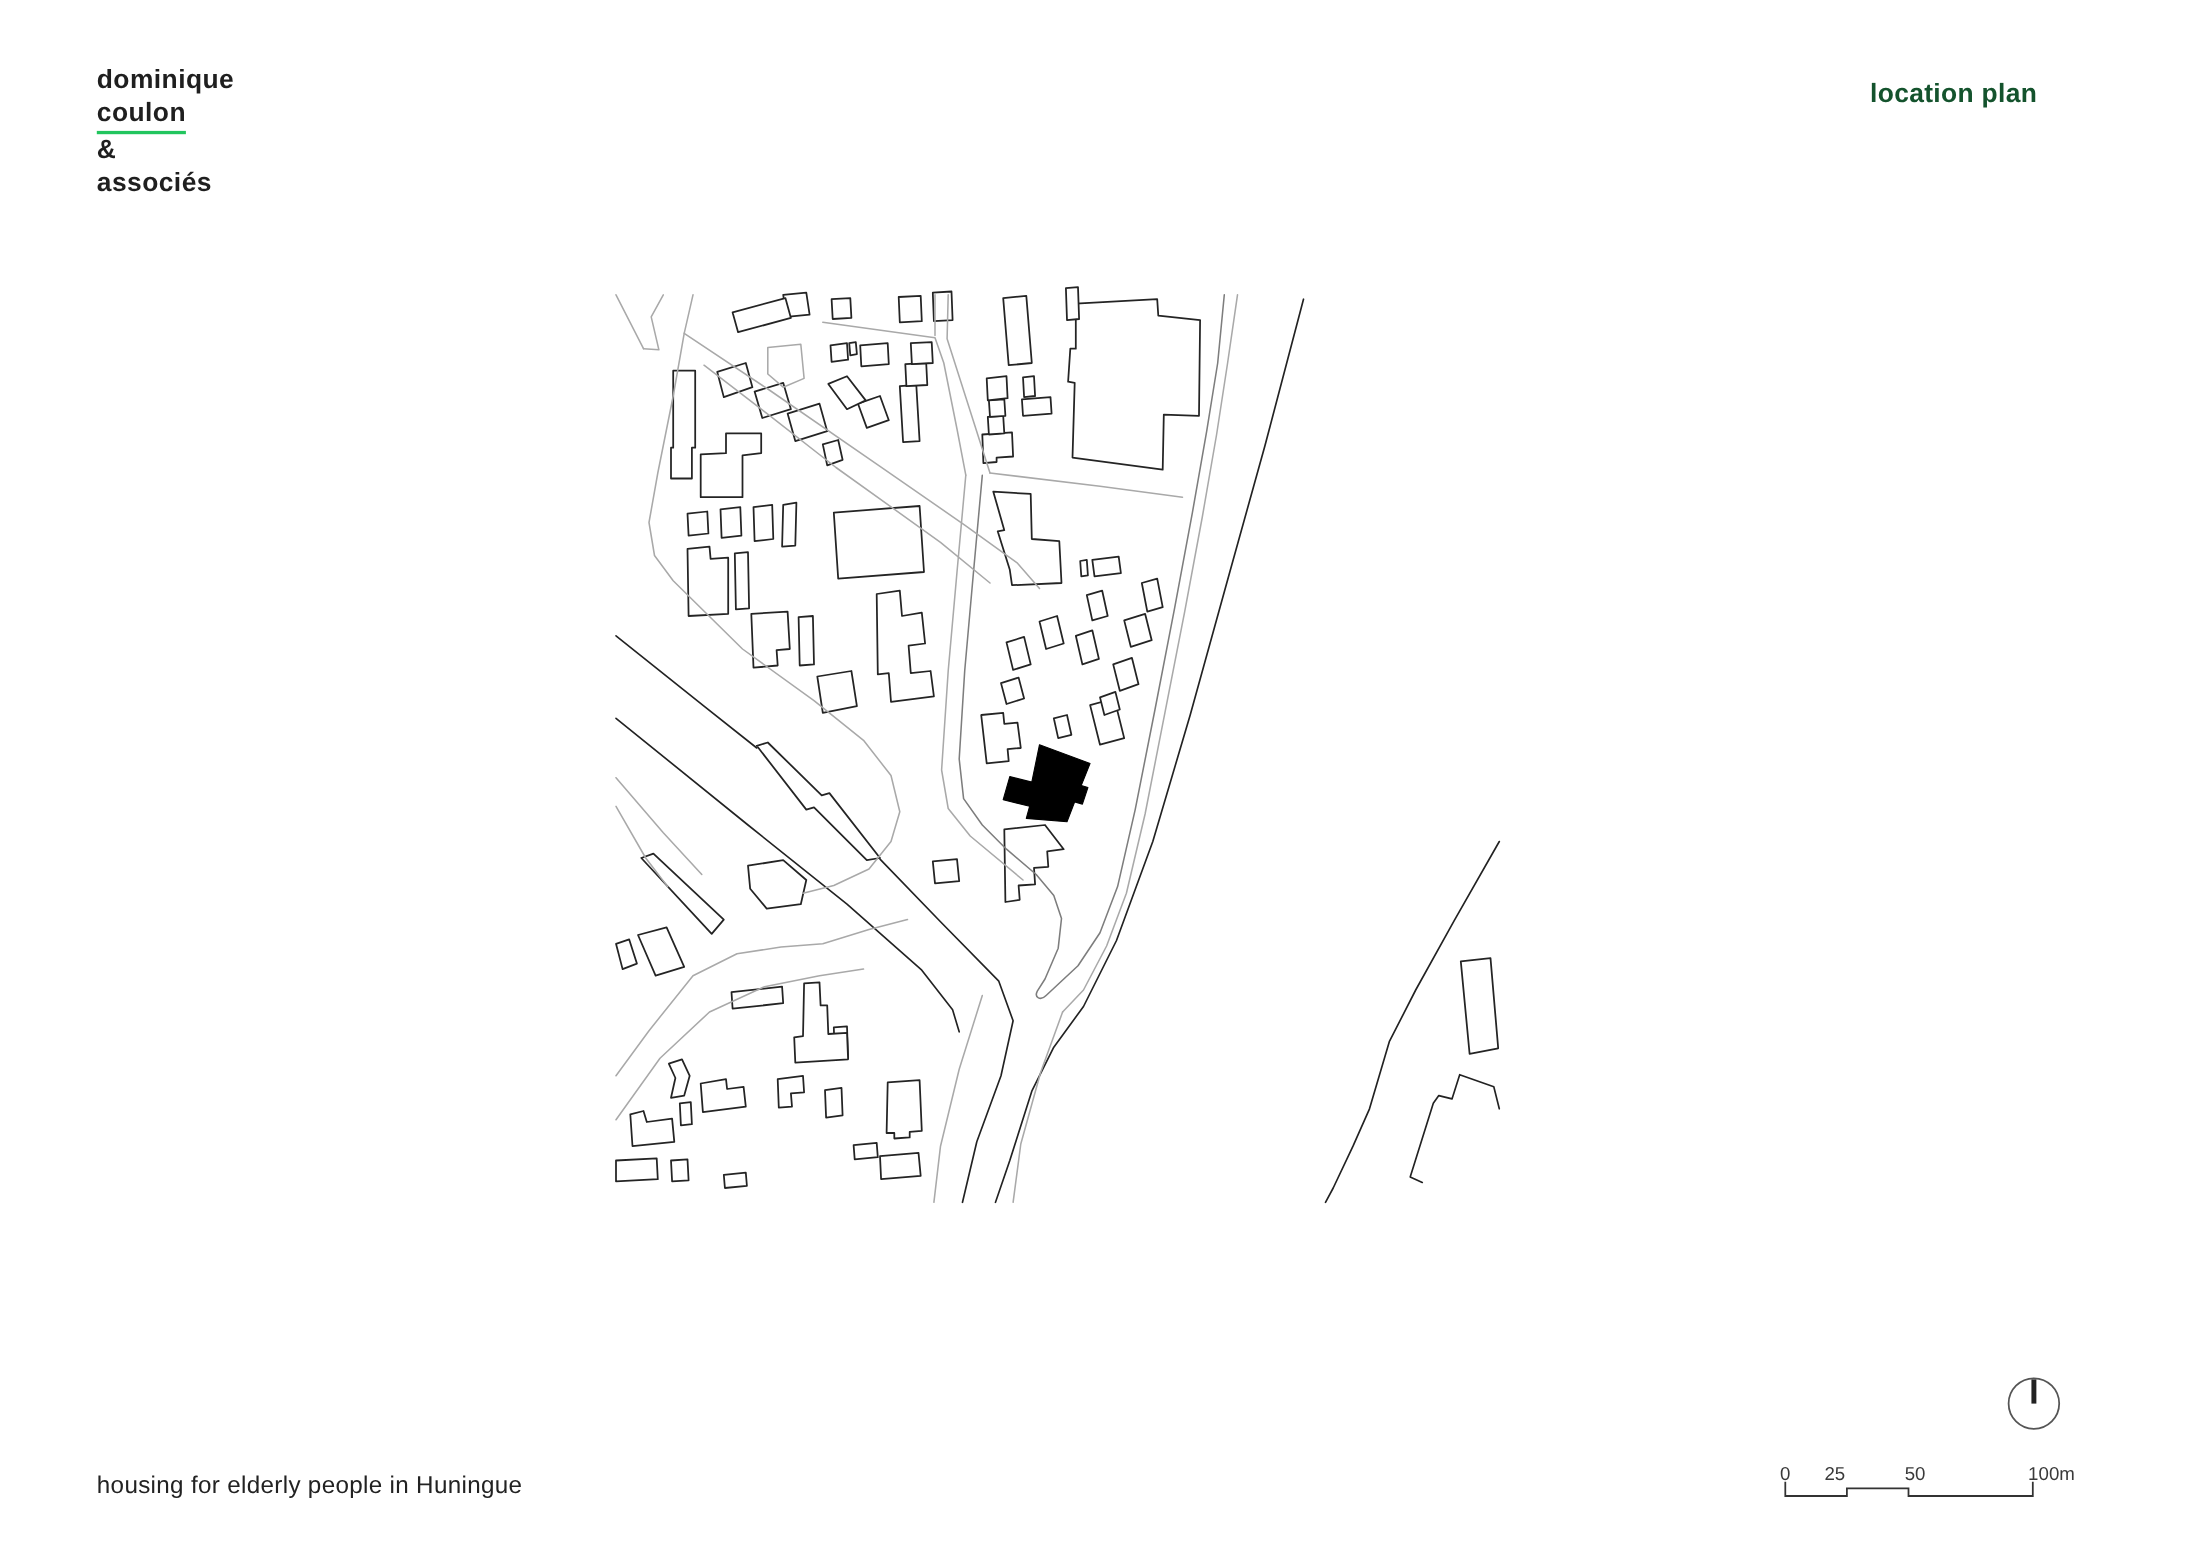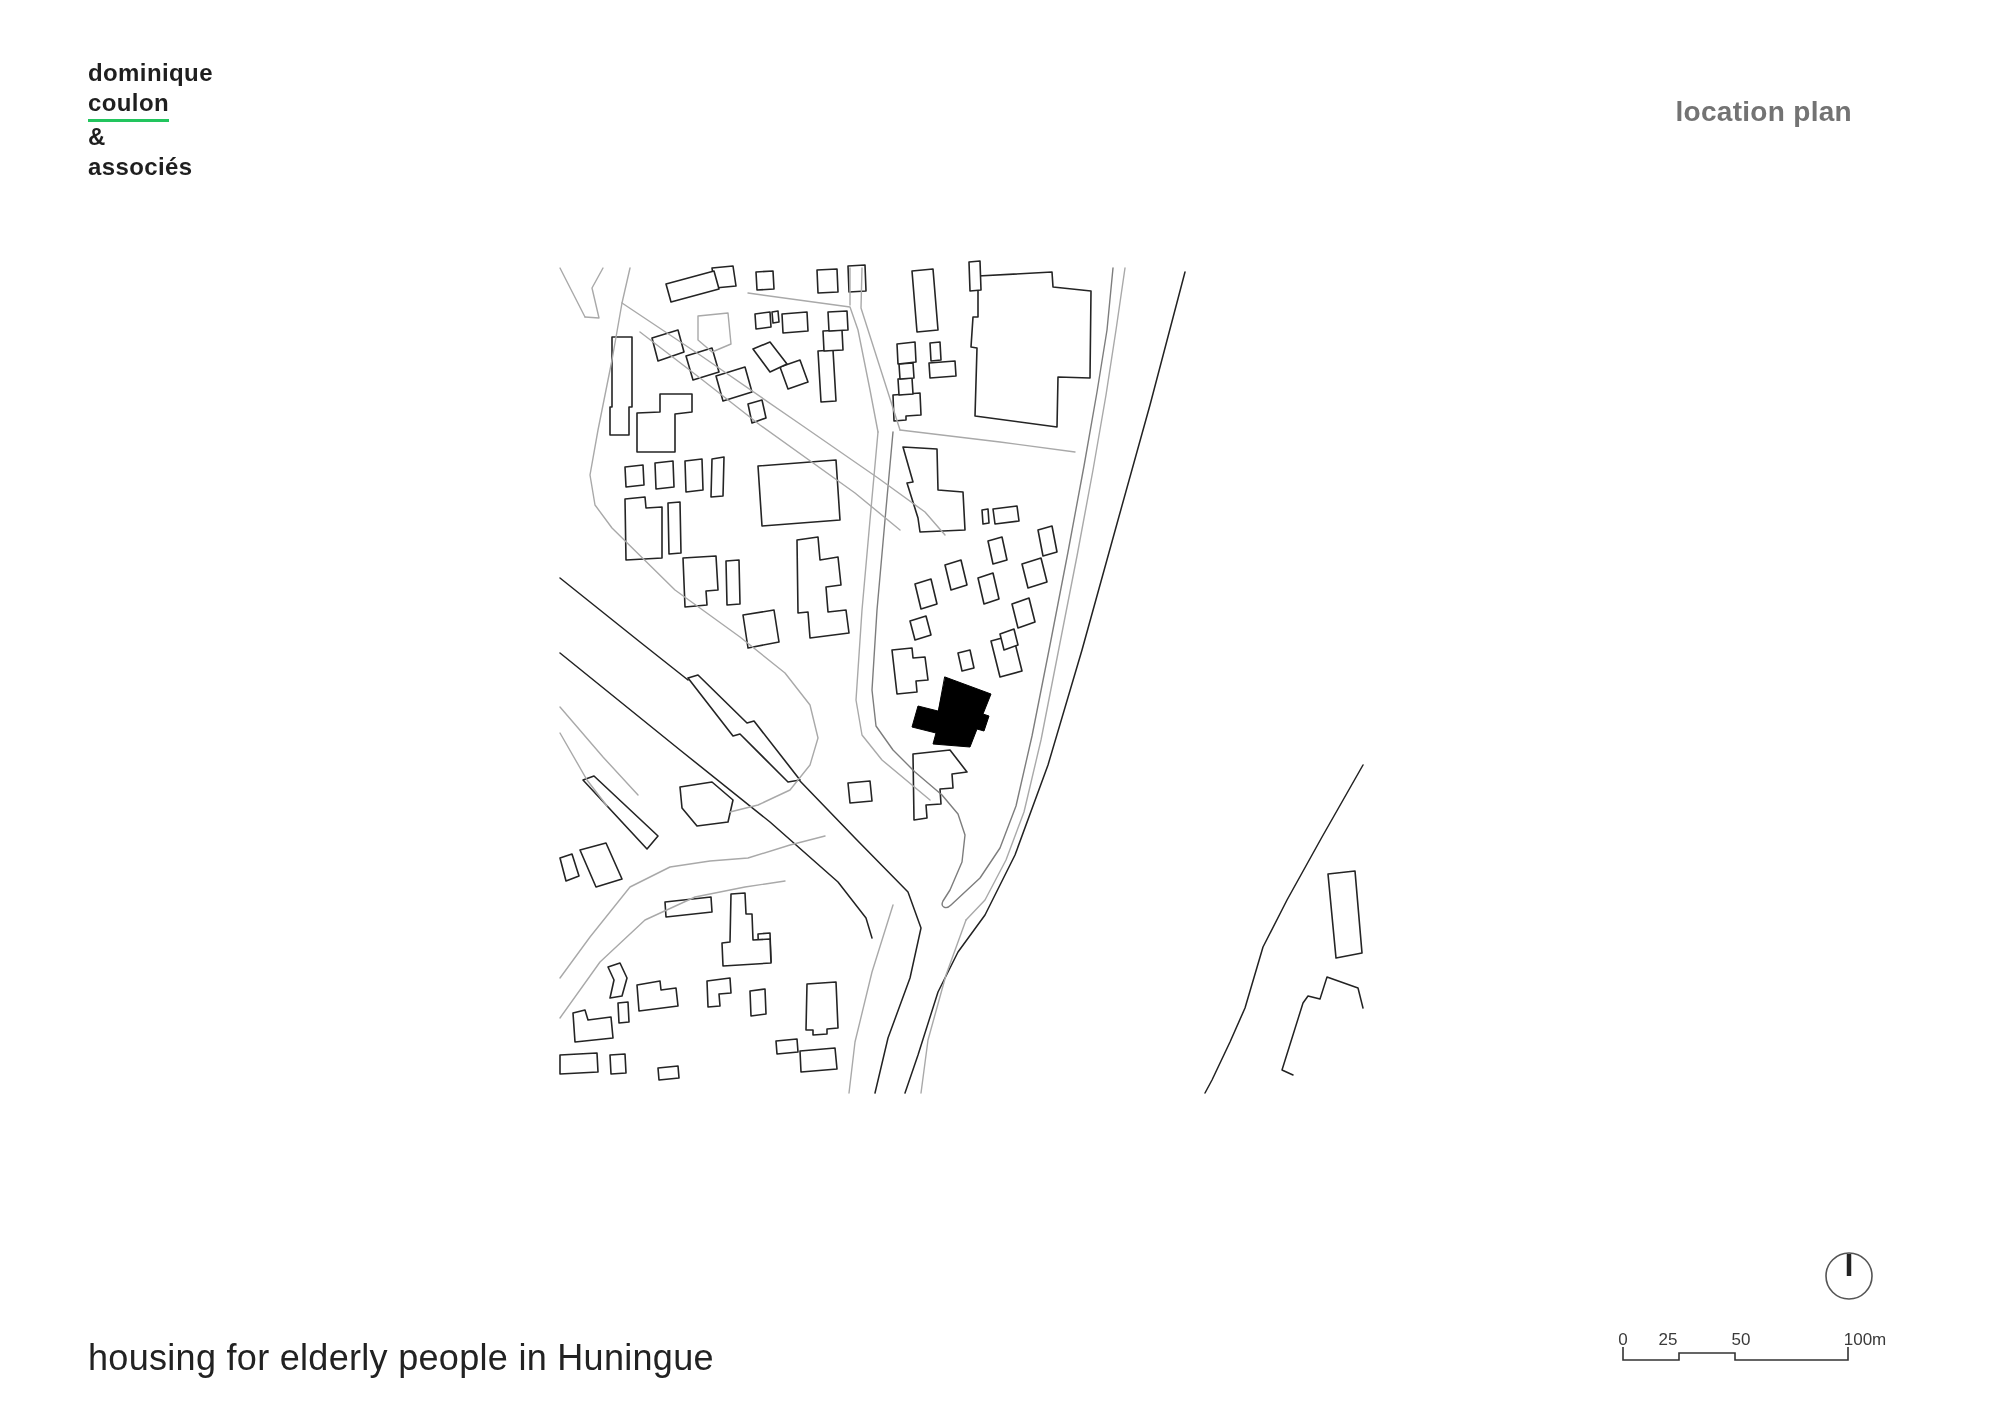--- a/index.html
+++ b/index.html
@@ -19,28 +19,27 @@
   }
   .logo .row{display:block;}
   .logo .underlined{
     display:inline-block;
     border-bottom:3px solid #22c55e;
     padding-bottom:1px;
   }
   
   .sheet-title{
     position:absolute;top:72px;right:148px;
-    font-weight:700;font-size:28px;color:#737373;
+    font-weight:700;font-size:24px;color:#14532d;
     letter-spacing:.3px;
-    margin-top:24px;
   }
   
   .project-title{
     position:absolute;left:88px;top:1337px;
-    font-weight:400;font-size:36px;color:#222;
+    font-weight:400;font-size:22px;color:#222;
     letter-spacing:.3px;
   }
   
   #map-svg{position:absolute;left:0;top:0;width:2000px;height:1413px;}
   
   .scale-label{
     position:absolute;top:1330px;
     transform:translateX(-50%);
     font-size:17px;color:#3a3a3a;font-weight:400;
   }

